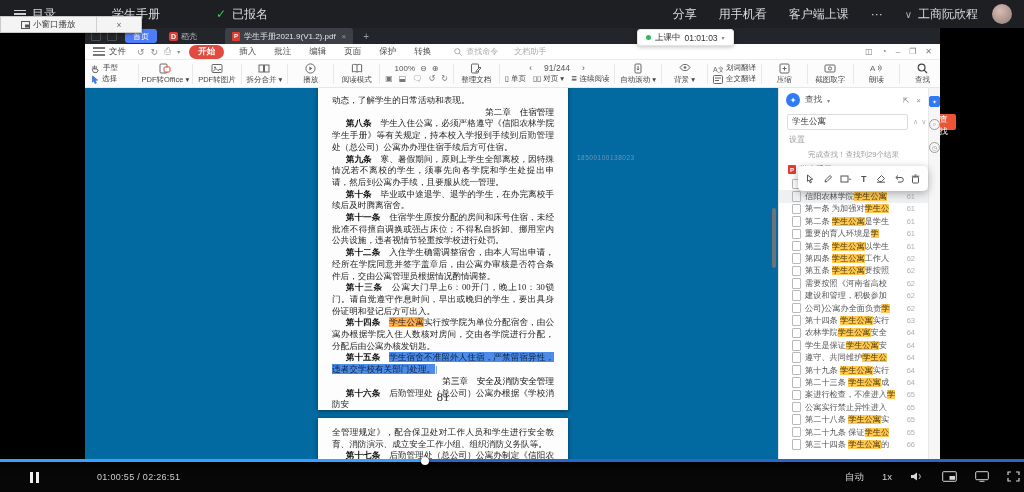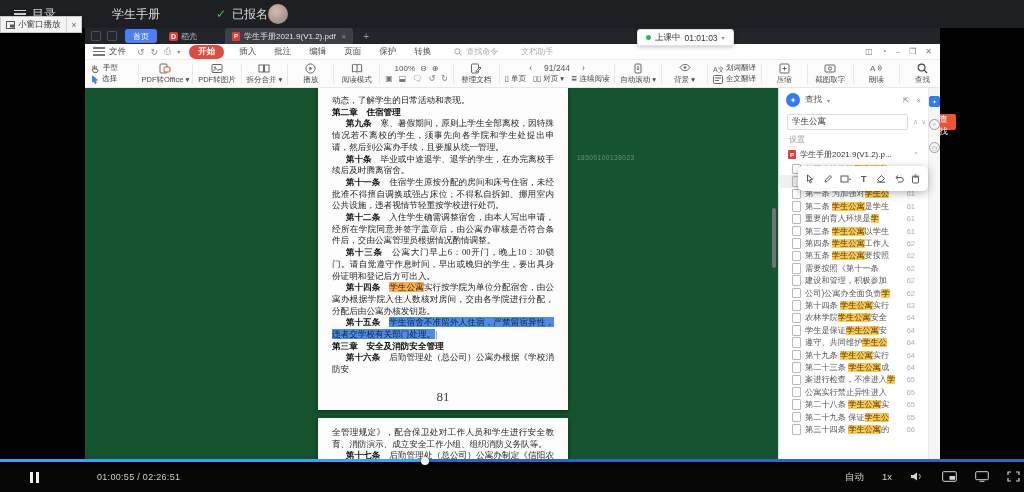--- a/index.html
+++ b/index.html
@@ -12,21 +12,21 @@
   .topbar .right{margin-left:auto;display:flex;align-items:center;gap:22px;padding-right:14px}
   .tb-item{display:flex;align-items:center;gap:6px;white-space:nowrap;cursor:default}
   .burger{display:inline-block;width:12px}
   .burger i{display:block;height:1.5px;background:#cfd2d6;margin:2.2px 0}
   .check{color:#41c463;font-weight:bold}
   .chev{color:#aeb1b5;font-size:10px}
   .avatar{width:20px;height:20px;border-radius:50%;background:radial-gradient(circle at 40% 35%,#d9bcb0,#8e7d79)}
   
   .tooltip{position:absolute;left:942;top:16px;height:15px;background:#f4f4f4;border:1px solid #c9c9c9;
            display:flex;align-items:center;font-size:8.5px;color:#3a3a3a;z-index:40;box-shadow:0 1px 3px rgba(0,0,0,.4)}
-  .tooltip .seg{padding:0 5px;display:flex;align-items:center;gap:3px;height:100%}
+  .tooltip .seg{padding:0 20px;display:flex;align-items:center;gap:3px;height:100%}
   .tooltip .x{border-left:1px solid #cfcfcf;color:#666}
   
   .window{position:absolute;left:85px;top:28px;width:855px;height:434px;background:#fff;z-index:5}
   .wtabs{position:absolute;left:0;top:0;width:100%;height:16px;background:#222529;display:flex;align-items:center;font-size:8px;color:#b8bbbf}
   .ghost{width:8px;height:8px;border:1px solid #4a4d52;margin-left:6px;border-radius:1px}
   .tab-home{margin-left:8px;background:#4f7df9;color:#fff;border-radius:3px;padding:1.5px 8px}
   .tab-docer{display:flex;align-items:center;gap:3px;margin-left:12px}
   .docer-d{width:9px;height:9px;border-radius:2px;background:#e23c32;color:#fff;font-size:7px;display:flex;align-items:center;justify-content:center;font-weight:bold}
   .tab-doc{margin-left:28px;background:#3c4046;color:#e3e4e6;height:16px;display:flex;align-items:center;gap:4px;padding:0 7px;border-radius:3px 3px 0 0}
   .pdfglyph{width:8px;height:9px;background:#e23c32;border-radius:1px;color:#fff;font-size:6px;display:flex;align-items:center;justify-content:center;font-weight:bold}
@@ -52,29 +52,29 @@
   .stack2 .row{display:flex;align-items:center;gap:3px;white-space:nowrap}
   .zoomg{display:flex;flex-direction:column;align-items:center;width:78px}
   .zoomg .top{display:flex;align-items:center;gap:5px;font-size:8px;color:#555}
   .zoomg .bot{display:flex;gap:6px;font-size:8px;color:#777;margin-top:1px}
   .pnav{display:flex;flex-direction:column;align-items:center;width:120px}
   .pnav .top{display:flex;gap:12px;font-size:8.5px;color:#555;align-items:center}
   .pnav .bot{display:flex;gap:7px;font-size:7.5px;color:#454545;margin-top:1px;white-space:nowrap}
   .caret{font-size:6px;color:#888}
   svg.i{display:block}
   
-  .doc-area{position:absolute;left:0;top:60px;width:693px;height:374px;background:#14532d;overflow:hidden}
+  .doc-area{position:absolute;left:0;top:60px;width:693px;height:374px;background:#0369a1;overflow:hidden}
   .page{position:absolute;left:233px;width:250px;background:#fdfdfd;box-shadow:0 1px 4px rgba(0,0,0,.45)}
   .p1{top:-4px;height:326px;padding:11px 14px 0;box-sizing:border-box}
   .p2{top:330px;height:100px;padding:9px 14px 0;box-sizing:border-box}
   .doctext{font-family:"Liberation Serif","DejaVu Serif",serif;font-size:8.6px;line-height:11.7px;color:#232323;text-align:justify}
   .para{text-indent:1.6em}
   .para.cont{text-indent:0}
   .para b{font-weight:bold;color:#0e0e0e}
-  .chap{text-align:left;font-weight:bold;text-indent:0;color:#0a0a0a}
+  .chap{text-align:right;font-weight:normal;text-indent:0;color:#0a0a0a}
   .hl-orange{background:#ffaf4e}
   .hl-blue{background:#4d8be8;color:#0b2240}
   .cursor-bar{color:#1f5fd0;font-weight:bold}
   .pfooter{position:absolute;left:0;right:0;bottom:5px;text-align:center;font-size:13px;color:#444;
            font-family:Liberation Serif, serif}
   .watermark{position:absolute;left:492px;top:66px;font-size:6.5px;color:#b9bcc0;opacity:.55;letter-spacing:.5px;filter:blur(.3px)}
   .scrollthumb{position:absolute;right:2px;top:120px;width:4px;height:60px;background:#6f7277;border-radius:2px}
   
   .fpanel{position:absolute;left:693px;top:60px;width:150px;height:374px;background:#fff;border-left:1px solid #e2e2e2;box-sizing:border-box;font-size:8.5px;color:#444}
   .fhead{display:flex;align-items:center;height:24px;padding:0 7px;gap:5px}
@@ -138,20 +138,38 @@
           <span>目录</span>
         </span>
         <span class="tb-item">
           <span>学生手册</span>
         </span>
         <span class="tb-item">
           <span class="check">✓</span>
           <span>已报名</span>
         </span>
       </div>
+    <div class="right" id="ptb-right">
+        <span class="tb-item">
+          <span>分享</span>
+        </span>
+        <span class="tb-item">
+          <span>用手机看</span>
+        </span>
+        <span class="tb-item">
+          <span>客户端上课</span>
+        </span>
+        <span class="tb-item">
+          <span>···</span>
+        </span>
+        <span class="tb-item">
+          <span class="chev">∨</span>
+          <span>工商阮欣程</span>
+        </span>
+      </div>
     <div class="avatar" style="margin-right:12px"></div>
   </div>
 
   <div class="tooltip">
     <span class="seg">
         <svg class="i" width="9" height="8" viewBox="0 0 9 8">
           <rect x="0.5" y="0.5" width="8" height="7" fill="none" stroke="#555"></rect>
           <rect x="4" y="3.5" width="4" height="3" fill="#555"></rect>
         </svg>
         <span>小窗口播放</span>
@@ -197,21 +215,21 @@
           <span class="mtab">页面</span>
           <span class="mtab">保护</span>
           <span class="mtab">转换</span>
         </span>
       <span class="msearch">
         <svg class="i" width="8" height="8" viewBox="0 0 8 8">
             <circle cx="3.3" cy="3.3" r="2.6" fill="none" stroke="#aaa"></circle>
             <line x1="5.4" y1="5.4" x2="7.6" y2="7.6" stroke="#aaa"></line>
           </svg>
         <span>查找命令</span>
-        <span style="margin-left:19px">文档助手</span>
+        <span style="margin-left:12px">文档助手</span>
       </span>
       <span class="winctl" id="winctl">
           <span>◫</span>
           <span>◔</span>
           <span>–</span>
           <span>❐</span>
           <span>✕</span>
         </span>
     </div>
 
@@ -404,20 +422,21 @@
           </span>
           <span class="lb">查找</span>
         </div>
       </div>
 
     <div class="doc-area">
       <div class="page p1">
         <div class="doctext" id="page1-text">
             <div class="para cont"><span>动态，了解学生的日常活动和表现。</span></div>
             <div class="para chap"><span>第二章　住宿管理</span></div>
+            <div class="para"><b>第八条　</b><span>学生入住公寓，必须严格遵守《信阳农林学院学生手册》等有关规定，持本校入学报到手续到后勤管理处（总公司）公寓办办理住宿手续后方可住宿。</span></div>
             <div class="para"><b>第九条　</b><span>寒、暑假期间，原则上学生全部离校，因特殊情况若不离校的学生，须事先向各学院和学生处提出申请，然后到公寓办手续，且要服从统一管理。</span></div>
             <div class="para"><b>第十条　</b><span>毕业或中途退学、退学的学生，在办完离校手续后及时腾离宿舍。</span></div>
             <div class="para"><b>第十一条　</b><span>住宿学生原按分配的房间和床号住宿，未经批准不得擅自调换或强占床位；不得私自拆卸、挪用室内公共设施，违者视情节轻重按学校进行处罚。</span></div>
             <div class="para"><b>第十二条　</b><span>入住学生确需调整宿舍，由本人写出申请，经所在学院同意并签字盖章后，由公寓办审核是否符合条件后，交由公寓管理员根据情况酌情调整。</span></div>
             <div class="para"><b>第十三条　</b><span>公寓大门早上6：00开门，晚上10：30锁门。请自觉遵守作息时间，早出或晚归的学生，要出具身份证明和登记后方可出入。</span></div>
             <div class="para"><b>第十四条　</b><span class="hl-orange">学生公寓</span><span>实行按学院为单位分配宿舍，由公寓办根据学院入住人数核对房间，交由各学院进行分配，分配后由公寓办核发钥匙。</span></div>
             <div class="para"><b>第十五条　</b><span class="hl-blue">学生宿舍不准留外人住宿，严禁留宿异性，违者交学校有关部门处理。</span><span class="cursor-bar">|</span></div>
             <div class="para chap"><span>第三章　安全及消防安全管理</span></div>
             <div class="para"><b>第十六条　</b><span>后勤管理处（总公司）公寓办根据《学校消防安</span></div>
           </div>
@@ -445,20 +464,21 @@
       </div>
       <div class="frow">
         <input class="finput" value="学生公寓" style="">
         <span class="arrows">
           <span>∧</span>
           <span>∨</span>
         </span>
         <button class="fbtn">查找</button>
       </div>
       <div class="fset">设置</div>
+      <div class="fstatus">完成查找！查找到29个结果</div>
       <div class="ffile">
         <span class="pdfglyph">P</span>
         <span>学生手册2021.9(V1.2).p...</span>
         <span class="cv">⌃</span>
       </div>
       <div class="fresults" id="fresults">
           <div class="fitem">
             <span class="pageicon"></span>
             <span class="tx"><span>信阳农林学院</span><span class="hl">学生公寓</span></span>
             <span class="pg">61</span>
@@ -493,21 +513,21 @@
             <span class="tx"><span>第四条 </span><span class="hl">学生公寓</span><span>工作人</span></span>
             <span class="pg">62</span>
           </div>
           <div class="fitem">
             <span class="pageicon"></span>
             <span class="tx"><span>第五条 </span><span class="hl">学生公寓</span><span>要按照</span></span>
             <span class="pg">62</span>
           </div>
           <div class="fitem">
             <span class="pageicon"></span>
-            <span class="tx"><span>需要按照《第十一条</span></span>
+            <span class="tx"><span>需要按照《河南省高校</span></span>
             <span class="pg">62</span>
           </div>
           <div class="fitem">
             <span class="pageicon"></span>
             <span class="tx"><span>建设和管理，积极参加</span></span>
             <span class="pg">62</span>
           </div>
           <div class="fitem">
             <span class="pageicon"></span>
             <span class="tx"><span>公司)公寓办全面负责</span><span class="hl">学</span></span>

